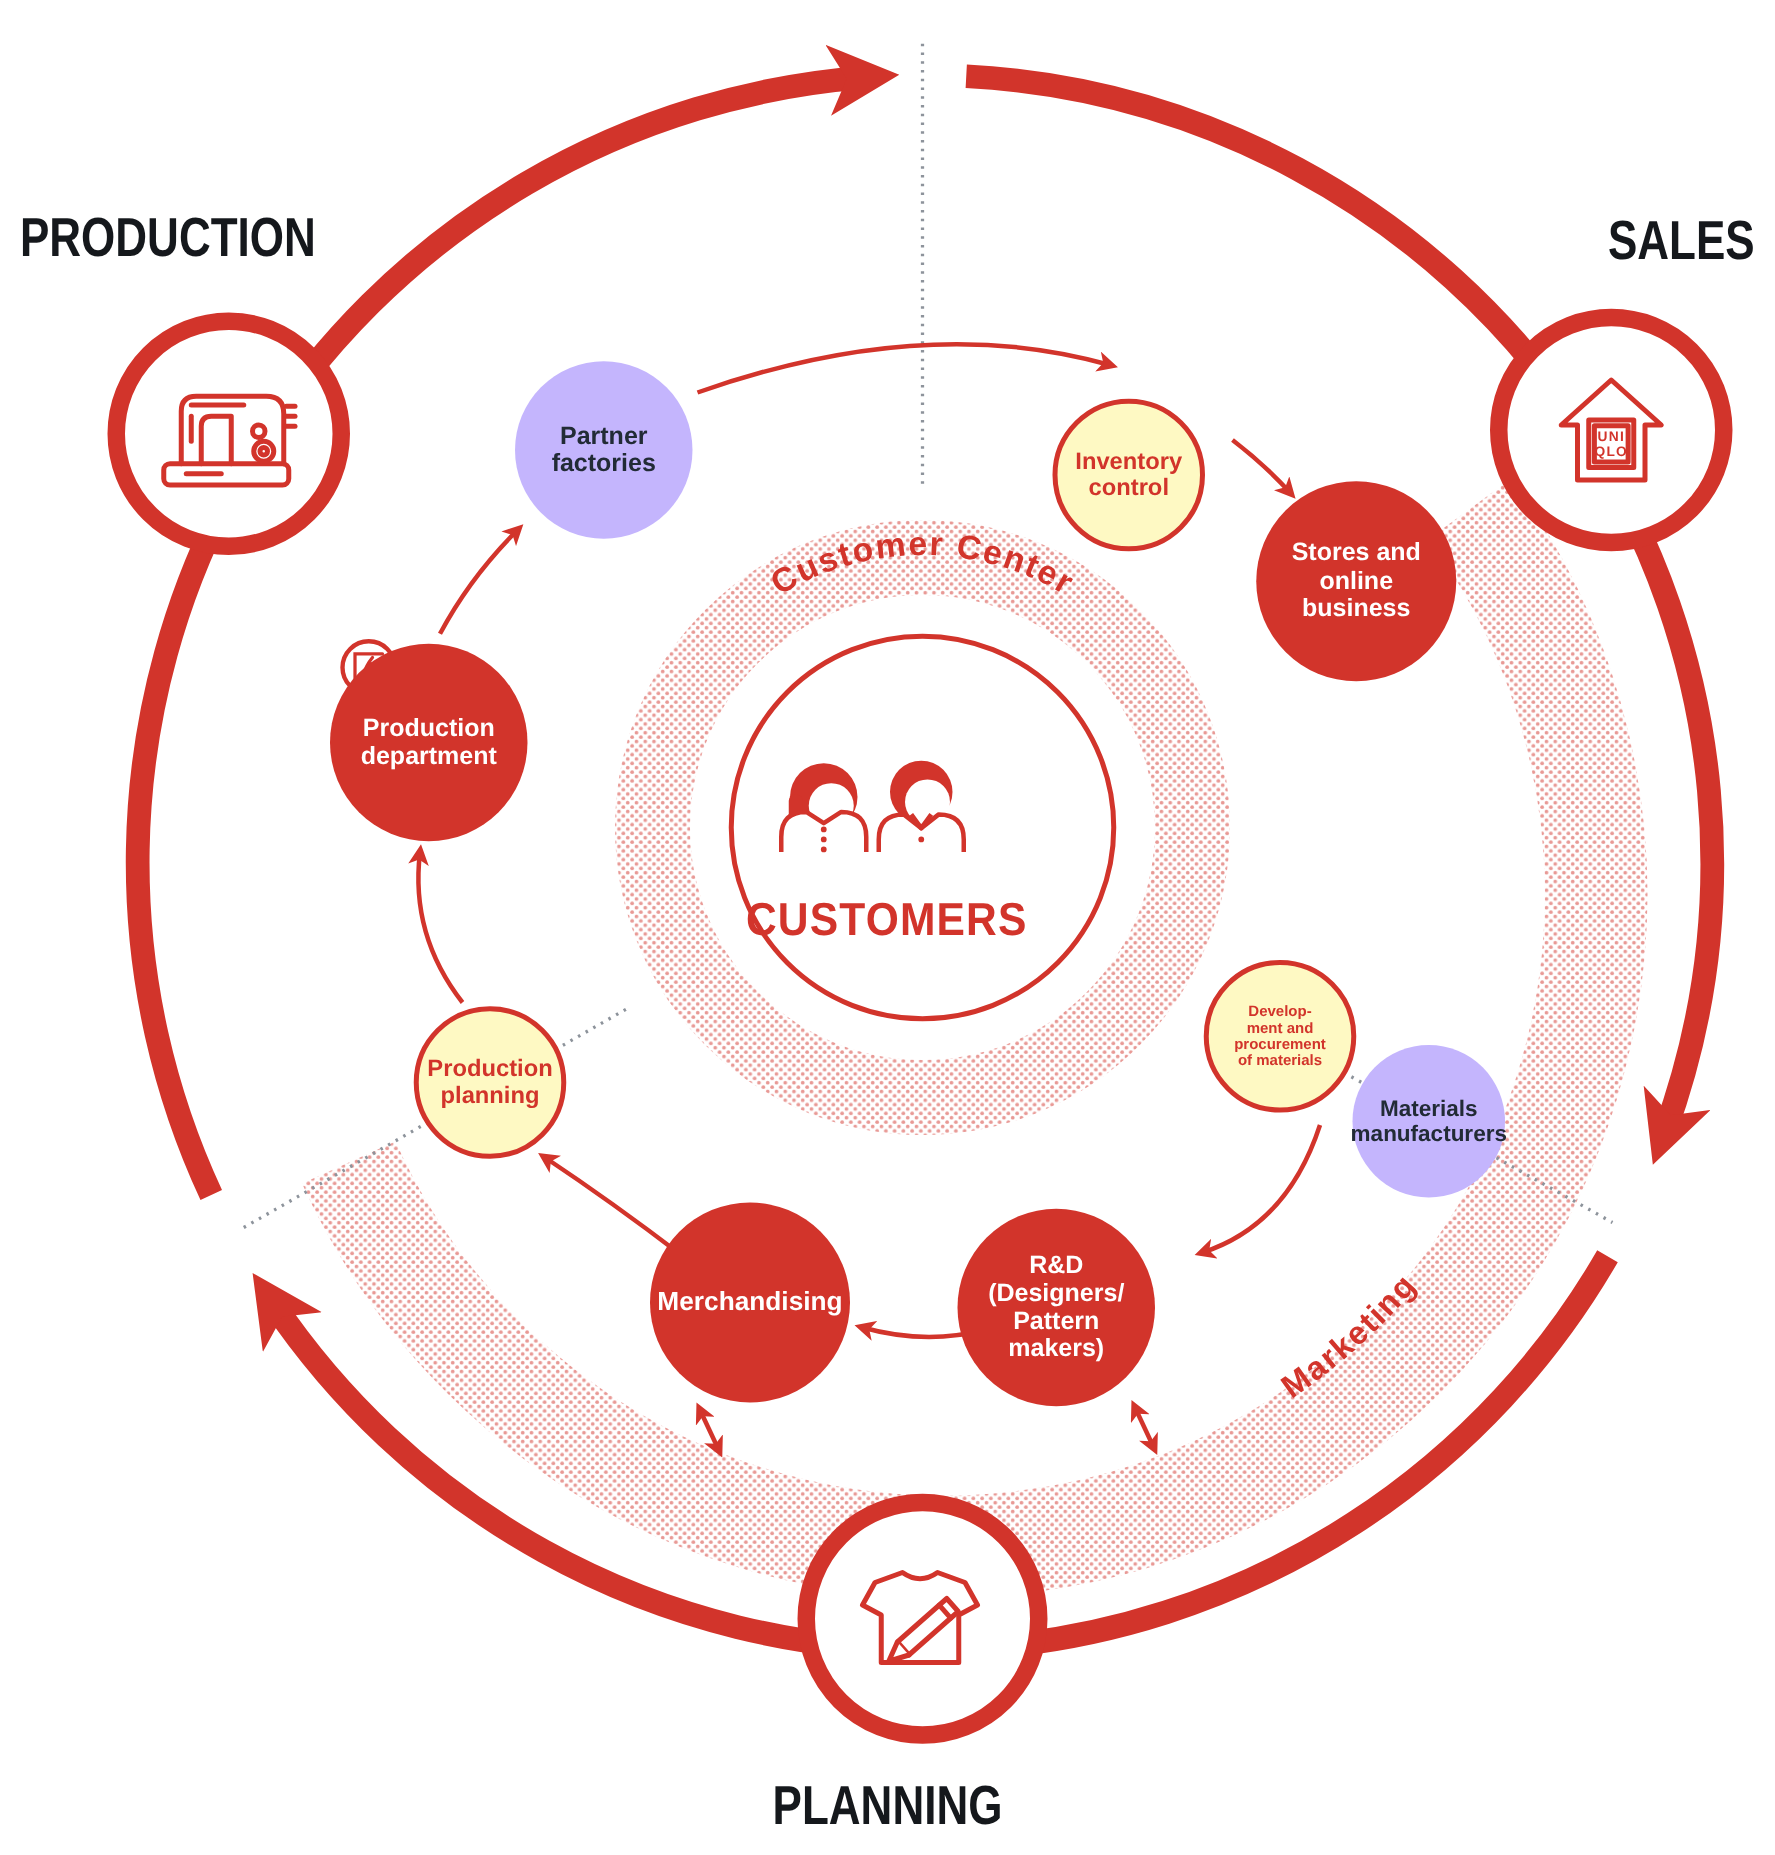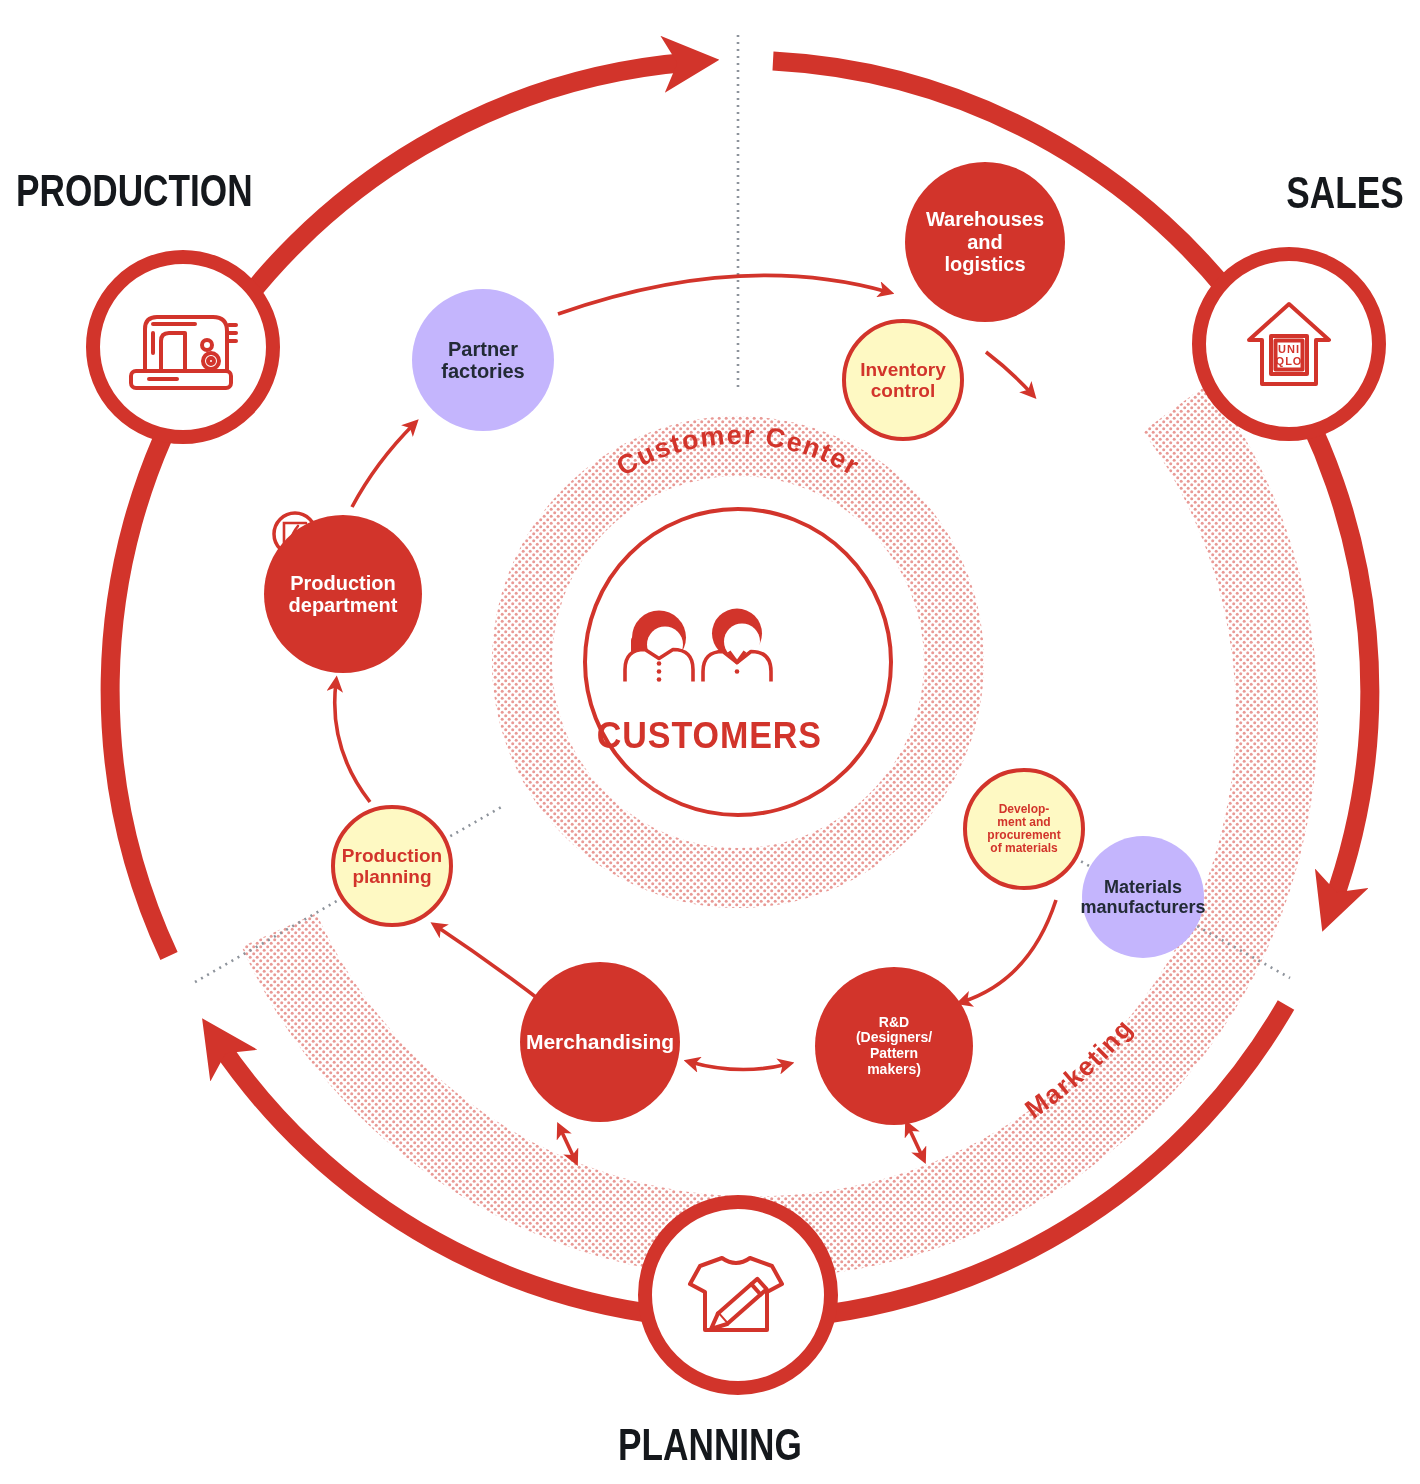--- a/index.html
+++ b/index.html
@@ -134,40 +134,40 @@
         <path d="M 1 -3 H 9"></path>
         <path d="M 9 -3 V 9"></path>
       </g>
     </g>
   </svg>
 
   <div class="sector-label" style="left:16px;top:166px;transform:scaleX(.8);transform-origin:left center;">PRODUCTION</div>
   <div class="sector-label" style="right:16px;top:168px;transform:scaleX(.8);transform-origin:right center;">SALES</div>
   <div class="sector-label" style="left:50%;top:1420px;transform:translateX(-50%) scaleX(.8);">PLANNING</div>
 
-  <div class="circle c-red" style="left:905px;top:162px;width:160px;height:160px;font-size:20px;">Warehouses
-and
-logistics</div>
 
   <div class="circle c-white" style="left:842px;top:319px;width:122px;height:122px;font-size:19px;">Inventory
 control</div>
 
+  <div class="circle c-red" style="left:1005px;top:385px;width:160px;height:160px;font-size:20px;">Stores and
+online
+business</div>
 
   <div class="circle c-gray" style="left:412px;top:289px;width:142px;height:142px;font-size:20px;">Partner
 factories</div>
 
   <div class="circle c-red" style="left:264px;top:515px;width:158px;height:158px;font-size:20px;">Production
 department</div>
 
   <div class="circle c-white" style="left:331px;top:805px;width:122px;height:122px;font-size:19px;">Production
 planning</div>
 
   <div class="circle c-red" style="left:520px;top:962px;width:160px;height:160px;font-size:21px;">Merchandising</div>
 
-  <div class="circle c-red" style="left:815px;top:967px;width:158px;height:158px;font-size:14px;">R&amp;D
+  <div class="circle c-red" style="left:766px;top:967px;width:158px;height:158px;font-size:20px;">R&amp;D
 (Designers/
 Pattern
 makers)</div>
 
   <div class="circle c-white" style="left:963px;top:768px;width:122px;height:122px;font-size:12px;line-height:1.08;">Develop-
 ment and
 procurement
 of materials</div>
 
   <div class="circle c-gray" style="left:1082px;top:836px;width:122px;height:122px;font-size:18px;">Materials

